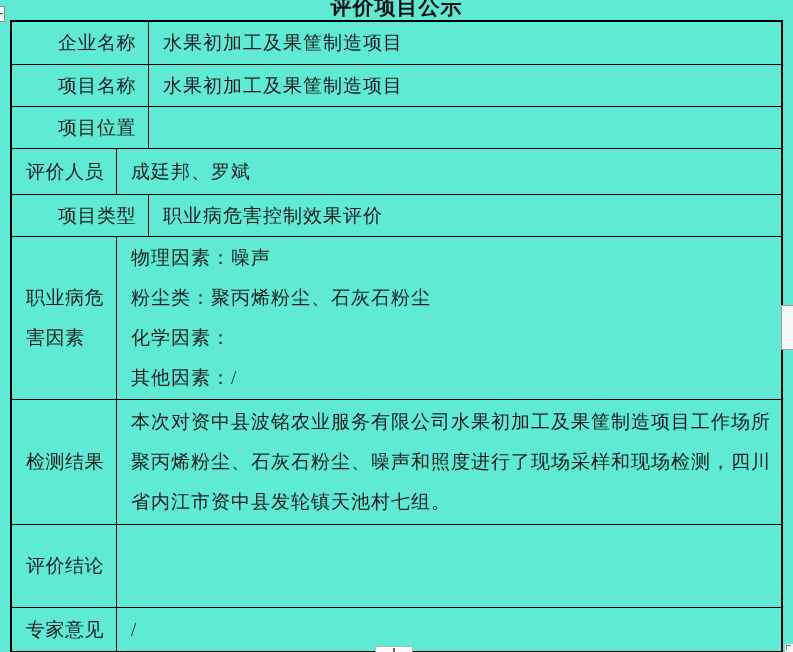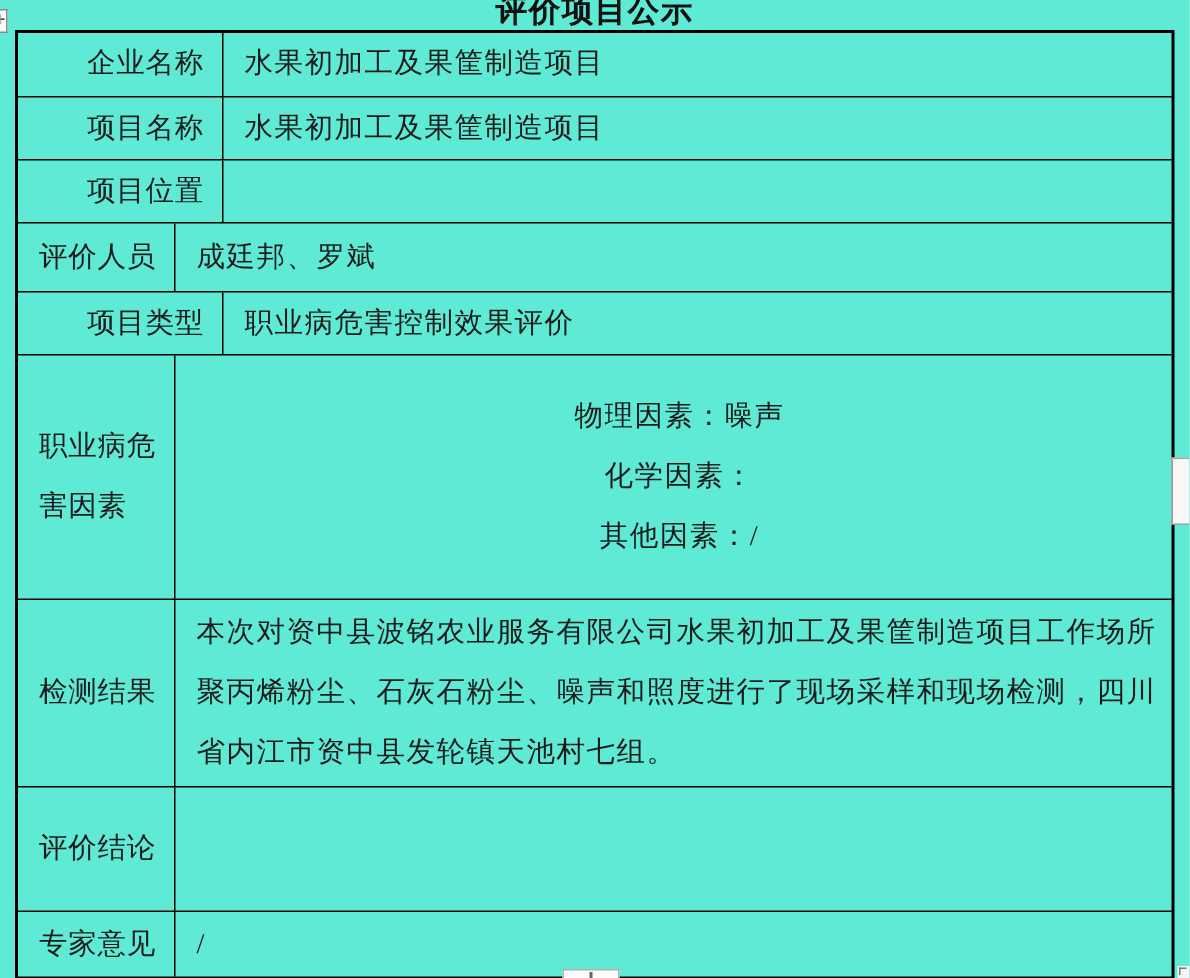--- a/index.html
+++ b/index.html
@@ -54,21 +54,21 @@
   }
   .cell.value{
     flex:1 1 auto;
     padding:0 6px 0 14px;
     display:flex;
     align-items:center;
     letter-spacing:1px;
     line-height:40px;
   }
   .value-block{width:100%;}
-  .factor-line{line-height:40px;text-align:center;}
+  .factor-line{line-height:40px;}
   .h42{height:42px;padding-left:32px;}
   .h46{height:46px;}
   .h163{height:163px;}
   .h125{height:125px;}
   .h83{height:83px;}
   .h44{height:44px;}
   
   .move-handle{
     position:absolute;
     left:0;top:6px;
@@ -171,20 +171,21 @@
         </div>
     </div>
 
     <div class="t-row h163">
       <div class="cell label">
           <span>职业病危害因素</span>
         </div>
       <div class="cell value">
         <div class="value-block">
           <div class="factor-line">物理因素：噪声</div>
+          <div class="factor-line">粉尘类：聚丙烯粉尘、石灰石粉尘</div>
           <div class="factor-line">化学因素：</div>
           <div class="factor-line">其他因素：/</div>
         </div>
       </div>
     </div>
 
     <div class="t-row h125">
       <div class="cell label">
           <span>检测结果</span>
         </div>

